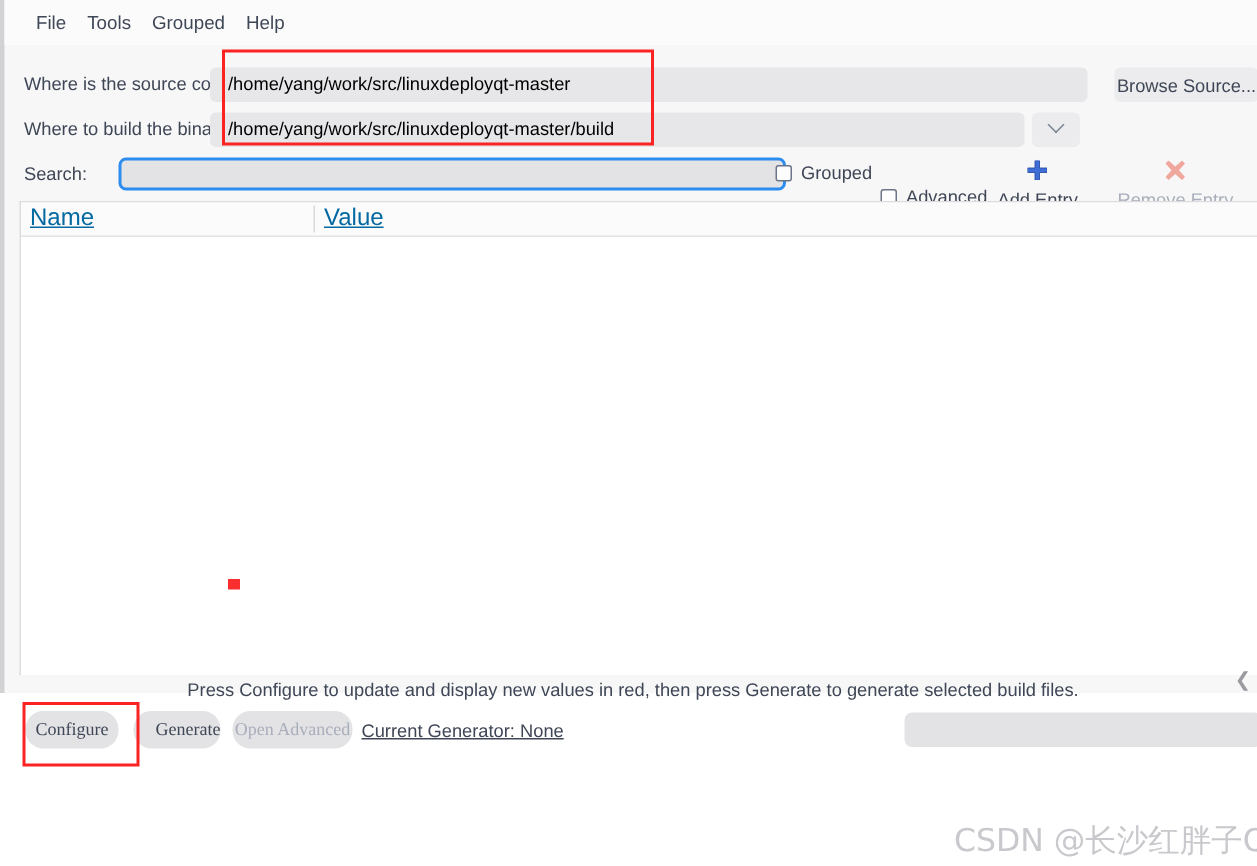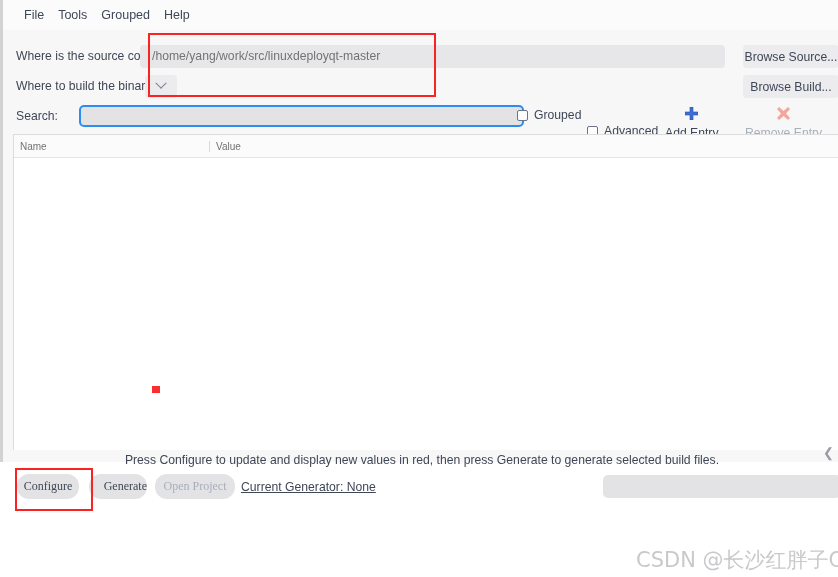--- a/index.html
+++ b/index.html
@@ -68,21 +68,21 @@
     color: #3f4756;
     white-space: nowrap;
   }
   .path-field {
     height: 23px;
     background: #e7e7e9;
     border: none;
     border-radius: 4px;
     font-family: "Liberation Sans", sans-serif;
     font-size: 12.2px;
-    color: #737373;
+    color: #000000;
     padding: 0 12px;
     box-sizing: border-box;
     outline: none;
   }
   #source-path-input { width: 585px; }
   #build-path-input  { width: 543px; }
 
   .dropdown-btn {
     width: 32px;
     height: 23px;
@@ -192,24 +192,25 @@
     box-sizing: border-box;
   }
   #table-header {
     display: flex;
     height: 22px;
     background: #fbfbfc;
     border-bottom: 1px solid #e3e3e6;
     align-items: center;
   }
   .th {
-    font-size: 10px;
-    color: #737373;
+    font-size: 16px;
+    color: #0369a1;
     padding-left: 6px;
     box-sizing: border-box;
+    text-decoration: underline;
   }
   #th-name  { width: 195px; }
   #th-value { border-left: 1px solid #d9d9dd; flex: 1; }
   #table-body {
     position: relative;
     height: 292px;
     background: #ffffff;
   }
   #red-cell-marker {
     position: absolute;
@@ -302,25 +303,25 @@
   </div>
 
   <div class="path-row" id="row-source">
     <div class="path-label">Where is the source code:</div>
     <input id="source-path-input" class="path-field" type="text" value="/home/yang/work/src/linuxdeployqt-master" style="">
   </div>
   <button class="browse-btn" id="browse-source-button">Browse Source...</button>
 
   <div class="path-row" id="row-build">
     <div class="path-label">Where to build the binaries:</div>
+    <input id="build-path-input" class="path-field" type="text" value="/home/yang/work/src/linuxdeployqt-master/build" style="">
     <div class="dropdown-btn">
       <span class="chev-down"></span>
     </div>
   </div>
-  <button class="browse-btn" id="browse-build-button">Browse Build...</button>
 
   <div id="search-row">
     <div id="search-label">Search:</div>
     <input id="search-input" type="text" autofocus="" placeholder="" style="">
   </div>
 
   <div class="chk-group" id="grouped-checkbox-group">
     <span class="chkbox"></span>
     <span class="chk-label">Grouped</span>
   </div>
@@ -351,21 +352,21 @@
     </div>
     <div id="table-body">
       <div id="red-cell-marker"></div>
     </div>
   </div>
 
   <div id="hint-text">Press Configure to update and display new values in red, then press Generate to generate selected build files.</div>
 
   <button class="action-btn" id="configure-button">Configure</button>
   <button class="action-btn" id="generate-button">Generate</button>
-  <button class="action-btn" id="open-project-button">Open Project</button>
+  <button class="action-btn" id="open-project-button">Open Advanced</button>
 
   <div id="current-generator-label">Current Generator: None</div>
 
   <div id="progress-bar"></div>
 
   <div class="annot-rect" id="annot-paths"></div>
   <div class="annot-rect" id="annot-configure"></div>
 
   <div id="watermark">CSDN @长沙红胖子Qt</div>
   <div id="corner-chevron">❮</div>

